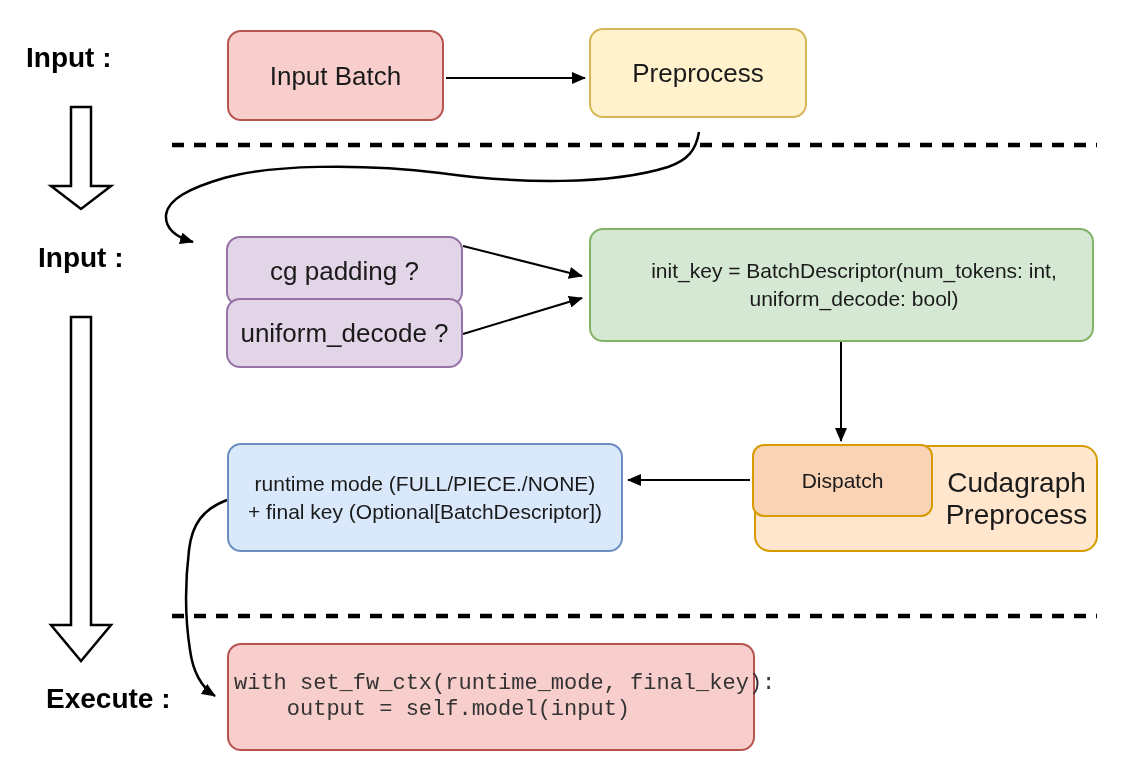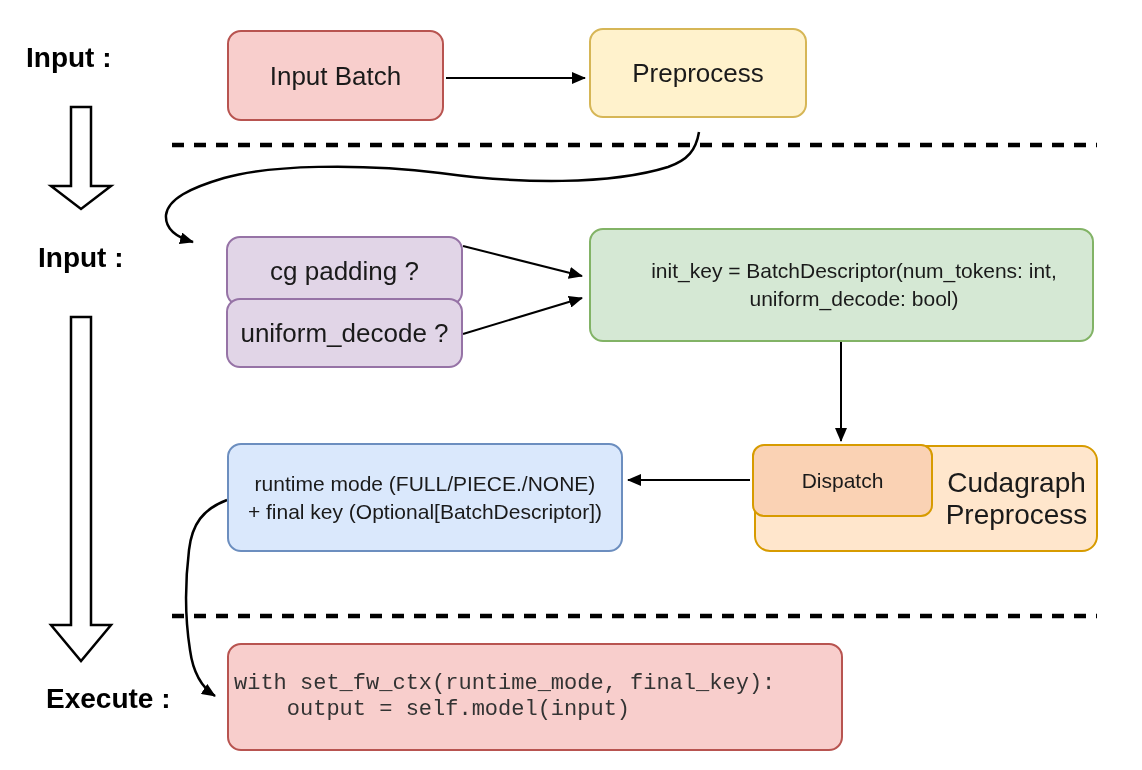--- a/index.html
+++ b/index.html
@@ -39,21 +39,21 @@
   .box-init-key{left:589px;top:228px;width:505px;height:114px;background:#D5E8D4;border-color:#82B366;font-size:21px;line-height:28px;padding-left:25px;}
   .box-cudagraph{left:754px;top:445px;width:344px;height:107px;background:#FFE6CC;border-color:#D79B00;border-radius:16px;}
   .box-dispatch{left:752px;top:444px;width:181px;height:73px;background:#FAD2B4;border-color:#D79B00;border-radius:12px;font-size:21px;}
   .cudagraph-text{
     position:absolute;left:935px;top:445px;width:163px;height:107px;
     display:flex;flex-direction:column;align-items:center;justify-content:center;
     font-size:28px;line-height:32px;color:#1a1a1a;text-align:center;
   }
   .box-runtime{left:227px;top:443px;width:396px;height:109px;background:#DAE8FC;border-color:#6C8EBF;font-size:21px;line-height:28px;}
   .box-code{
-    left:227px;top:643px;width:616px;height:108px;
+    left:227px;top:643px;width:528px;height:108px;
     background:#F8CECC;border-color:#B85450;
     align-items:flex-start;justify-content:center;
     font-family:"Liberation Mono", monospace;
     font-size:22px;line-height:26px;color:#333333;
     padding-left:5px;text-align:left;
   }
   .code-line{white-space:pre;}
 </style>
 </head>
 <body>

